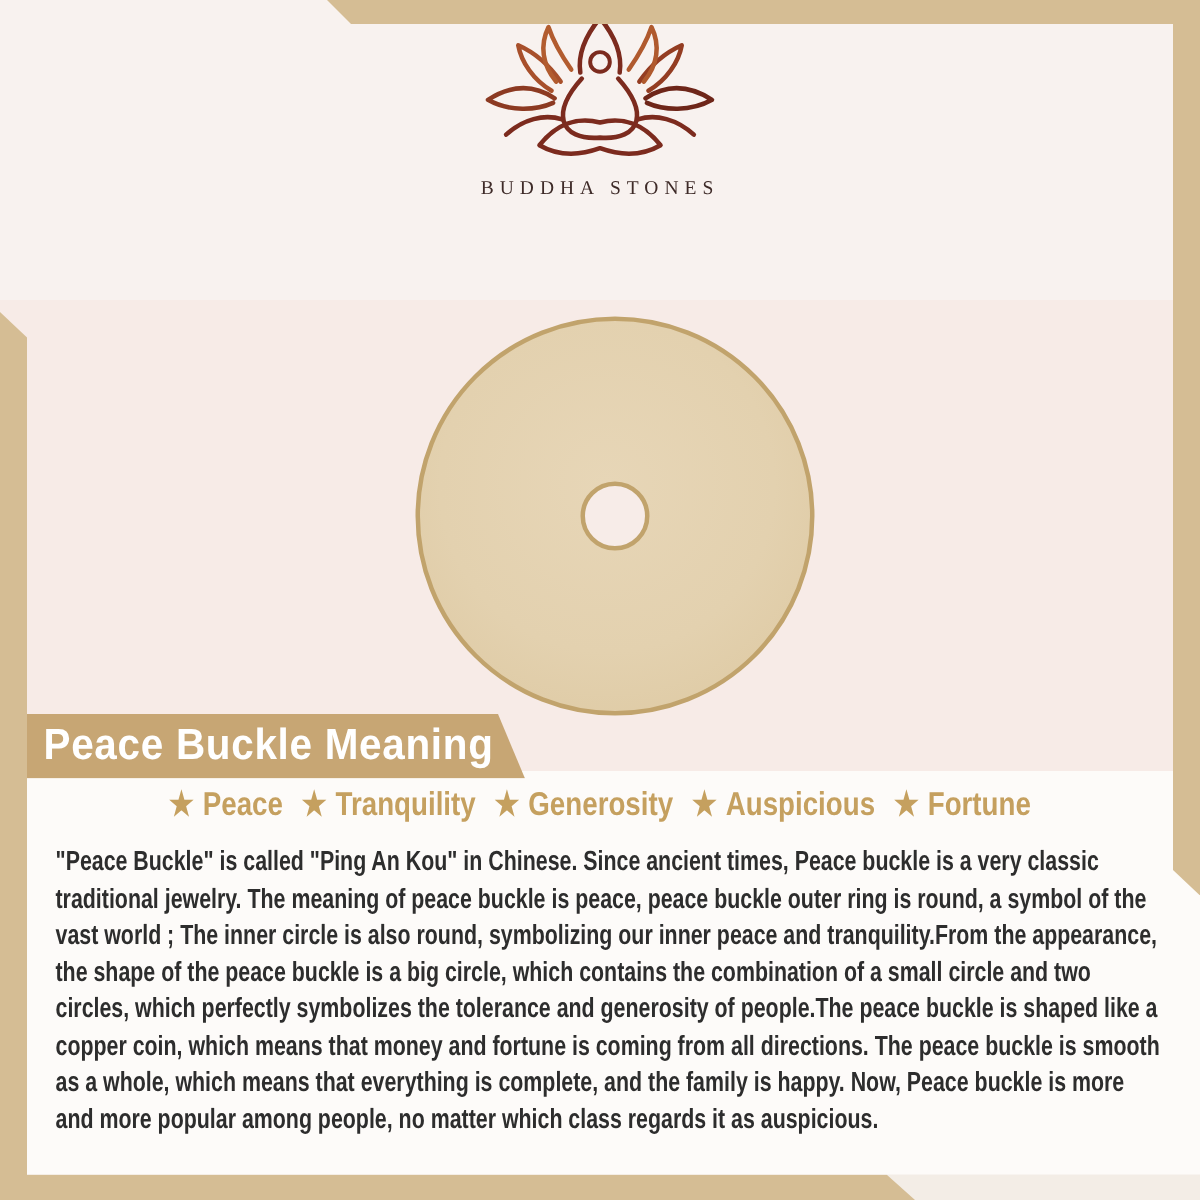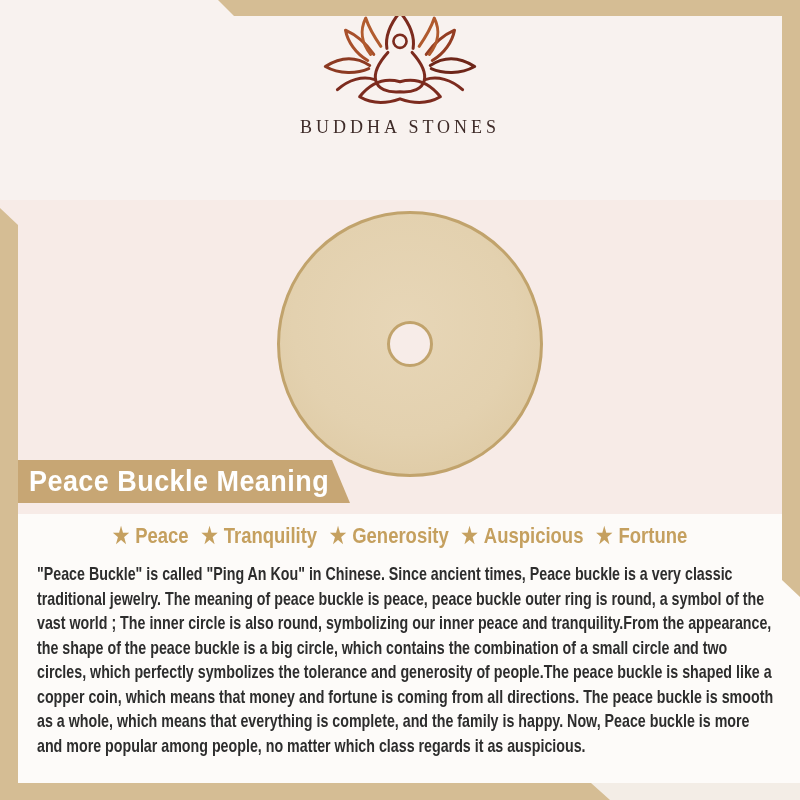--- a/index.html
+++ b/index.html
@@ -18,35 +18,35 @@
     clip-path:polygon(218px 0,800px 0,800px 16px,234px 16px);}
   .frame-right{right:0;top:0;width:18px;height:597px;
     clip-path:polygon(0 0,18px 0,18px 597px,0 580px);}
   .frame-left{left:0;top:208px;width:18px;height:592px;
     clip-path:polygon(0 0,18px 17px,18px 592px,0 592px);}
   .frame-bottom{left:0;top:783px;width:610px;height:17px;
     clip-path:polygon(0 0,591px 0,610px 17px,0 17px);}
   
   .logo-wrap{position:absolute;left:0;top:8px;width:800px;display:flex;justify-content:center;}
   .brand{position:absolute;left:0;top:117px;width:800px;text-align:center;
-    font-family:"Liberation Serif", serif;font-size:18px;letter-spacing:4px;
+    font-family:"Liberation Serif", serif;font-size:13px;letter-spacing:4px;
     color:#3e2b28;font-weight:500;}
   
   .title-band{position:absolute;left:163px;top:142px;width:471px;height:58px;background:#fcfaf7;
     display:flex;align-items:center;justify-content:center;}
   .title-band span{display:inline-block;font-size:41px;font-weight:bold;color:#c5a161;
     transform:scaleX(.88);white-space:nowrap;}
   
   .buckle{position:absolute;left:277px;top:211px;width:266px;height:266px;border-radius:50%;
     box-sizing:border-box;border:3px solid #c1a36c;
     background:radial-gradient(circle at 48% 42%, #e7d6b7 0%, #e3d1af 55%, #dcc79f 100%);}
   .buckle-hole{position:absolute;left:50%;top:50%;width:46px;height:46px;margin:-23px 0 0 -23px;
     border-radius:50%;box-sizing:border-box;border:3px solid #c1a36c;background:#f7ece8;}
   
-  .ribbon{position:absolute;left:18px;top:460px;width:332px;height:43px;background:#c7a674;
+  .ribbon{position:absolute;left:18px;top:476px;width:332px;height:43px;background:#c7a674;
     clip-path:polygon(0 0,314px 0,332px 43px,0 43px);}
   .ribbon span{display:block;width:314px;text-align:center;line-height:43px;
     font-size:29px;font-weight:bold;color:#ffffff;letter-spacing:.5px;
     transform:scaleX(.93);transform-origin:50% 50%;white-space:nowrap;}
   
   .keywords{position:absolute;left:0;top:523px;width:800px;display:flex;justify-content:center;
     gap:15px;color:#c5a05f;font-weight:bold;font-size:22px;
     transform:scaleX(.84);transform-origin:50% 50%;}
   .kw{display:flex;align-items:center;gap:7px;white-space:nowrap;}
   .kw .star{font-size:22px;}

